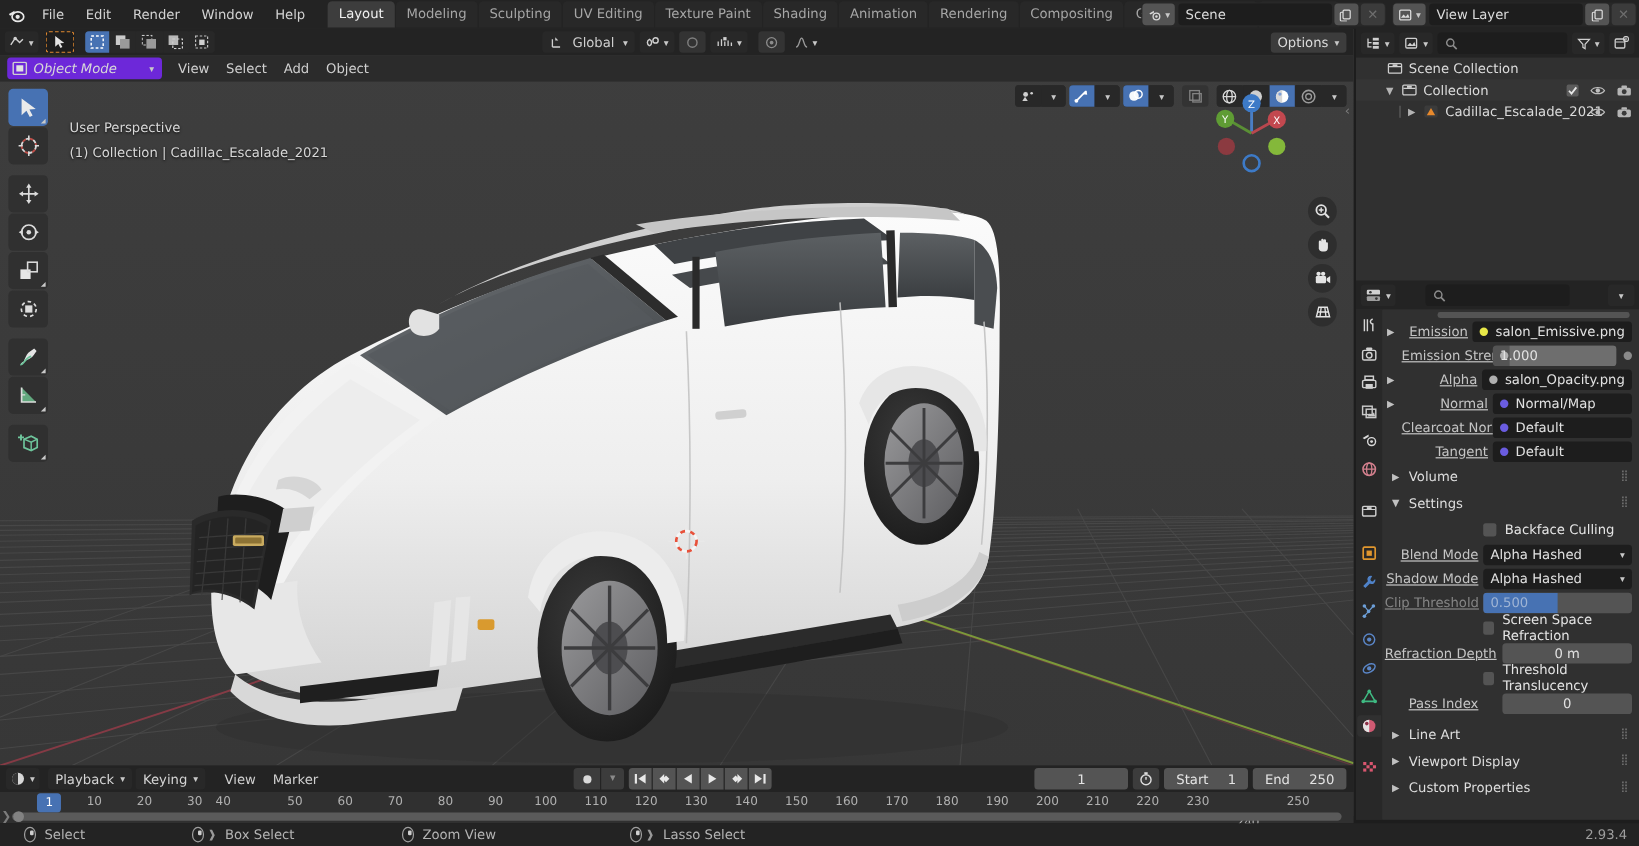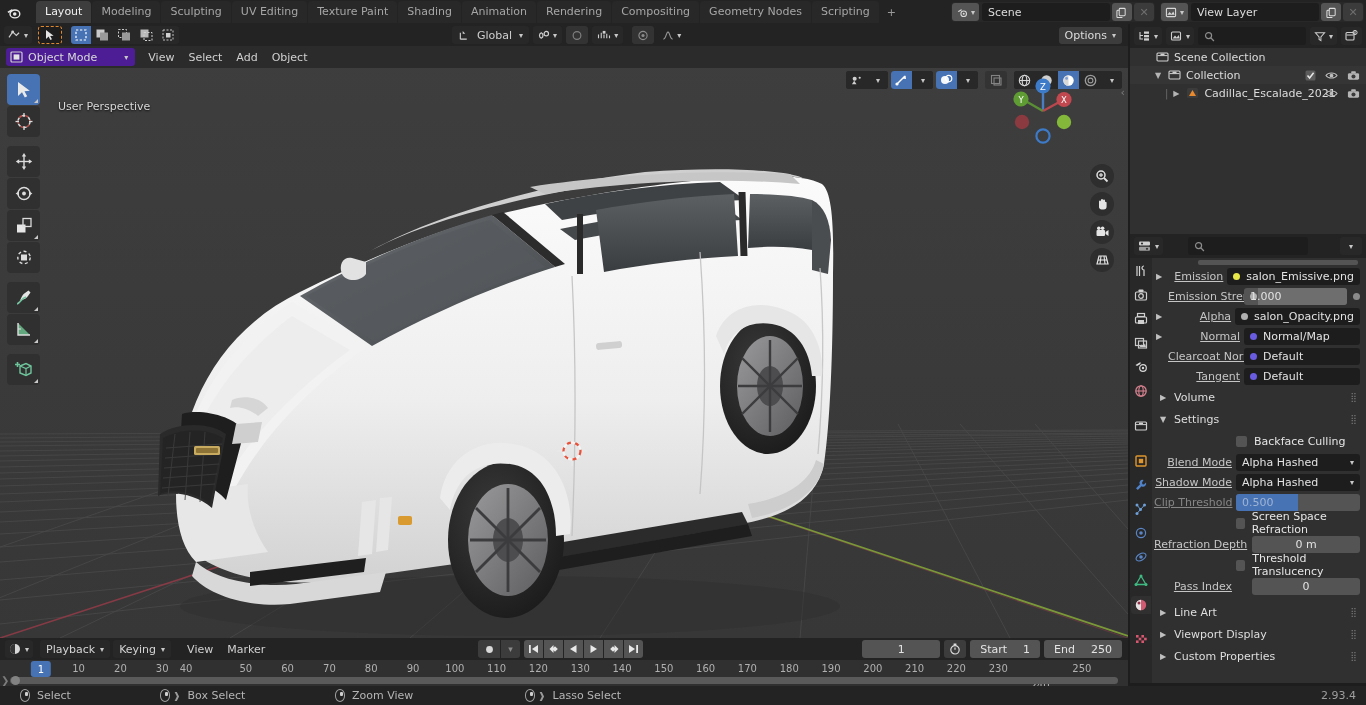--- a/index.html
+++ b/index.html
@@ -55,22 +55,22 @@
   }
   .vp-header {
     position: absolute; left: 0; top: 0; width: 1128px; height: 22px;
     background: #232323; display: flex; align-items: center; padding-left: 4px; gap: 2px;
   }
   .vp-subheader {
     position: absolute; left: 0; top: 22px; width: 1128px; height: 22px;
     background: #2b2b2b; display: flex; align-items: center; padding-left: 6px; gap: 3px;
   }
   .modebtn {
-    display: flex; align-items: center; gap: 5px; background: #4c1d95; height: 18px;
-    padding: 0 7px 0 4px; border-radius: 3px; color: #d8d8d8;
+    display: flex; align-items: center; gap: 5px; background: #6d28d9; height: 18px;
+    padding: 0 7px 0 4px; border-radius: 3px; color: #d8d8d8; font-style: italic;
   }
   .hdrmenu { padding: 2px 7px; color: #d0d0d0; border-radius: 3px; }
   .tbtn {
     height: 18px; min-width: 20px; background: #282828; border-radius: 3px;
     display: flex; align-items: center; justify-content: center; gap: 3px; padding: 0 4px;
     color: #cfcfcf;
   }
   .tbtn.on { background: #4772b3; }
   .tbtn.flat { background: transparent; }
   .tbtn.dim { background: #333; color: #7a7a7a; }
@@ -238,20 +238,27 @@
 <div class="app">
 
   <div class="topbar">
     <div class="blender-logo">
       <svg width="15" height="15" viewBox="0 0 16 16">
         <ellipse cx="9.5" cy="9.5" rx="5.2" ry="4.2" fill="none" stroke="#e8e8e8" stroke-width="1.5"></ellipse>
         <circle cx="9.3" cy="9.6" r="1.9" fill="#e8e8e8"></circle>
         <path d="M1.5 7.2 L6.5 4.2 L6.5 6.4 L2.6 8.6 Z" fill="#e8e8e8"></path>
       </svg>
     </div>
+    <div id="top-menus" style="display:flex;align-items:center">
+        <div class="menu-item">File</div>
+        <div class="menu-item">Edit</div>
+        <div class="menu-item">Render</div>
+        <div class="menu-item">Window</div>
+        <div class="menu-item">Help</div>
+      </div>
     <div class="wstabs" id="ws-tabs">
         <div class="wstab active">Layout</div>
         <div class="wstab">Modeling</div>
         <div class="wstab">Sculpting</div>
         <div class="wstab">UV Editing</div>
         <div class="wstab">Texture Paint</div>
         <div class="wstab">Shading</div>
         <div class="wstab">Animation</div>
         <div class="wstab">Rendering</div>
         <div class="wstab">Compositing</div>
@@ -754,20 +761,21 @@
             <path d="M7 7 L13 4.5 L18 7 L18 14 L13 16.5 L7 14 Z" fill="none" stroke="#6ec59c" stroke-width="1.4"></path>
             <path d="M7 7 L13 9.5 L18 7 M13 9.5 L13 16.5" fill="none" stroke="#6ec59c" stroke-width="1.2"></path>
             <path d="M4.5 3 L4.5 8 M2 5.5 L7 5.5" stroke="#6ec59c" stroke-width="1.6"></path>
           </svg>
           <span class="corner"></span>
         </div>
       </div>
 
     <div class="vp-text">
       <div>User Perspective</div>
+      <div class="l2">(1) Collection | Cadillac_Escalade_2021</div>
     </div>
 
     <div class="navgizmo">
       <svg width="78" height="78" viewBox="0 0 78 78">
         <line x1="39" y1="39" x2="39" y2="15" stroke="#4a7ec4" stroke-width="2.4"></line>
         <line x1="39" y1="39" x2="18" y2="27" stroke="#5a8f35" stroke-width="2.4"></line>
         <line x1="39" y1="39" x2="59" y2="28" stroke="#b8474e" stroke-width="2.4"></line>
         <circle cx="39" cy="14" r="7.6" fill="#3d7ac7"></circle>
           <text x="39" y="17.6" font-size="8.5" fill="#fff" text-anchor="middle" font-family="DejaVu Sans">Z</text>
         <circle cx="17" cy="27" r="7.6" fill="#5f9c34"></circle>

